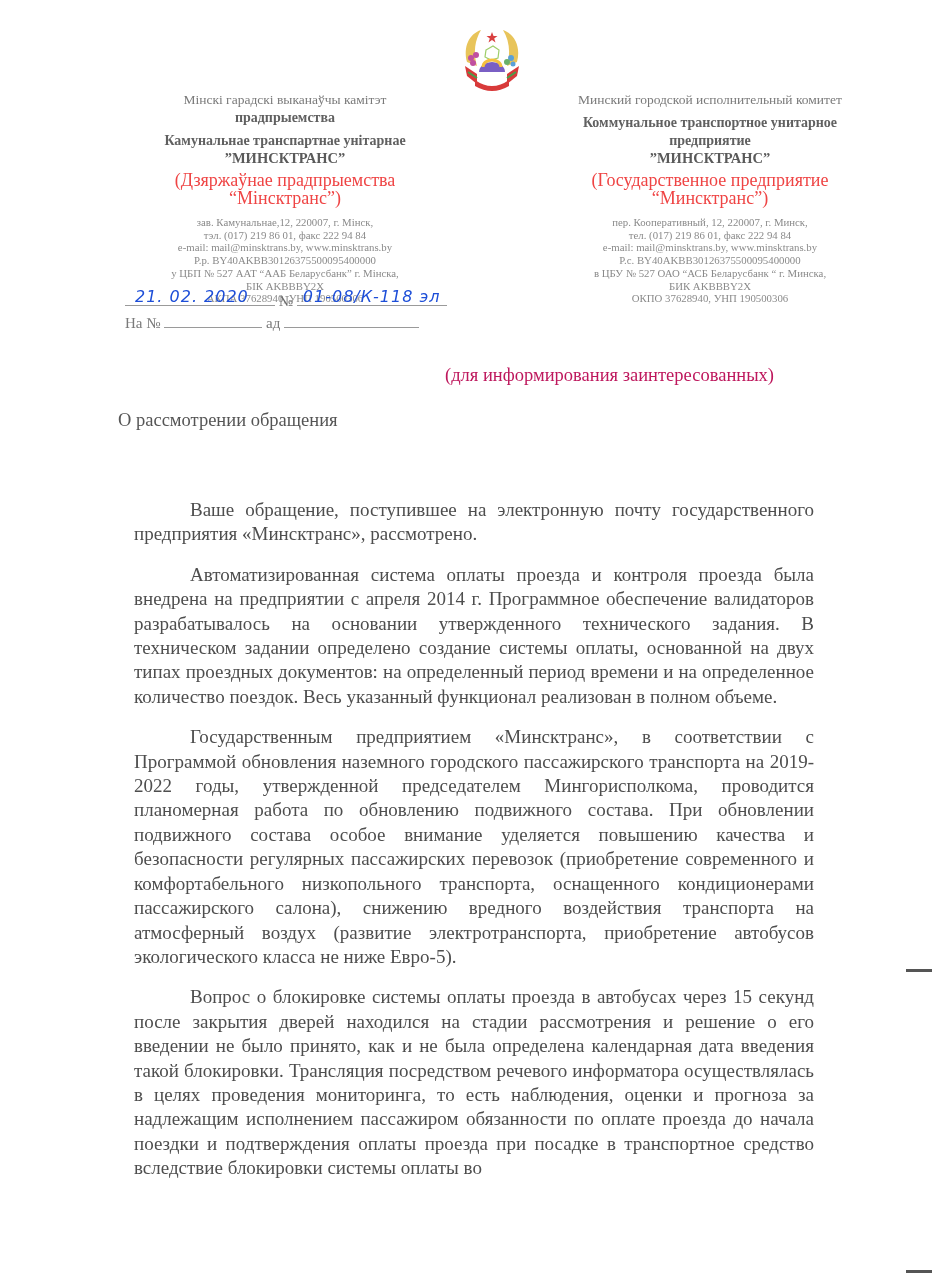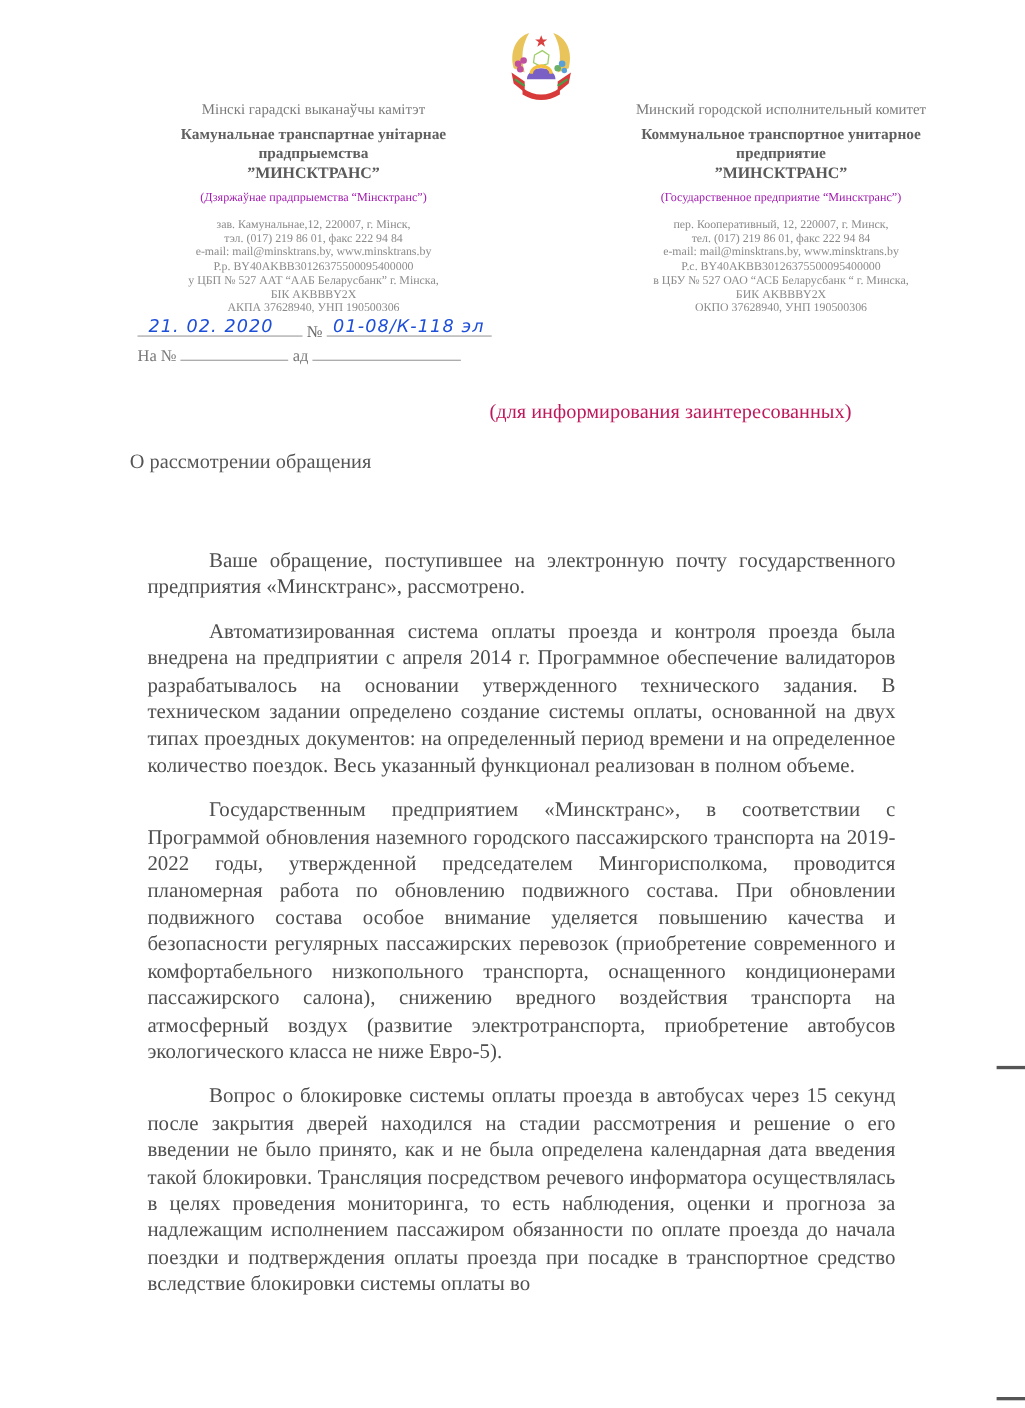--- a/index.html
+++ b/index.html
@@ -7,21 +7,21 @@
     width: 932px; height: 1280px; background: #ffffff; position: relative; overflow: hidden;
     font-family: "Liberation Serif", "DejaVu Serif", serif; color: #4a4a4a;
   }
   .emblem { position: absolute; left: 457px; top: 22px; width: 70px; height: 74px; }
   .hdr { position: absolute; text-align: center; color: #6a6a6a; }
   .hdr-left { left: 120px; width: 330px; top: 91px; }
   .hdr-right { left: 535px; width: 350px; top: 91px; }
   .hdr .committee { font-size: 13.5px; line-height: 18px; color: #7a7a7a; }
   .hdr .org { font-size: 14px; font-weight: bold; line-height: 18px; margin-top: 5px; color: #606060; }
   .hdr .brand { font-size: 14.5px; font-weight: bold; line-height: 17px; color: #5a5a5a; }
-  .hdr .short { font-size: 11px; line-height: 18px; margin-top: 4px; color: #a21caf; }
+  .hdr .short { font-size: 18px; line-height: 18px; margin-top: 4px; color: #ef4444; }
   .hdr .contacts { font-size: 10.8px; line-height: 12.7px; margin-top: 9px; color: #8a8a8a; }
   .hdr .contacts div { white-space: nowrap; }
 
   .regline { position: absolute; left: 125px; top: 291px; font-size: 15px; color: #6a6a6a; white-space: nowrap; }
   .hand { font-family: "DejaVu Sans", sans-serif; font-style: italic; color: #1d4ed8; font-size: 16px; letter-spacing: 1px; }
   .blank { display: inline-block; border-bottom: 1px solid #9a9a9a; height: 14px; vertical-align: baseline; }
   .regline2 { position: absolute; left: 125px; top: 313px; font-size: 15px; color: #7a7a7a; white-space: nowrap; }
 
   .addressee { position: absolute; left: 445px; top: 365px; font-size: 18.5px; color: #be185d; white-space: nowrap; }
   .subject { position: absolute; left: 118px; top: 410px; font-size: 18.5px; color: #555; }
@@ -51,22 +51,22 @@
     <path d="M8 44 L20 52 L20 62 L10 54 Z" fill="#d83a3a"></path>
     <path d="M62 44 L50 52 L50 62 L60 54 Z" fill="#d83a3a"></path>
     <path d="M11 50 L20 56" stroke="#46a04a" stroke-width="2"></path>
     <path d="M59 50 L50 56" stroke="#46a04a" stroke-width="2"></path>
     <path d="M18 58 Q35 70 52 58 L52 64 Q35 74 18 64 Z" fill="#d83a3a"></path>
   </svg>
 </div>
 
 <div class="hdr hdr-left">
   <div class="committee">Мінскі гарадскі выканаўчы камітэт</div>
+  <div class="org" style="margin-top:0">прадпрыемства</div>
   <div class="org">Камунальнае транспартнае унітарнае</div>
-  <div class="org" style="margin-top:0">прадпрыемства</div>
   <div class="brand">”МИНСКТРАНС”</div>
   <div class="short">(Дзяржаўнае прадпрыемства “Мінсктранс”)</div>
   <div class="contacts">
     <div>зав. Камунальнае,12, 220007, г. Мінск,</div>
     <div>тэл. (017) 219 86 01, факс 222 94 84</div>
     <div>e-mail: mail@minsktrans.by, www.minsktrans.by</div>
     <div>Р.р. BY40AKBB30126375500095400000</div>
     <div>у ЦБП № 527 ААТ “ААБ Беларусбанк” г. Мінска,</div>
     <div>БІК AKBBBY2X</div>
     <div>АКПА 37628940, УНП 190500306</div>

